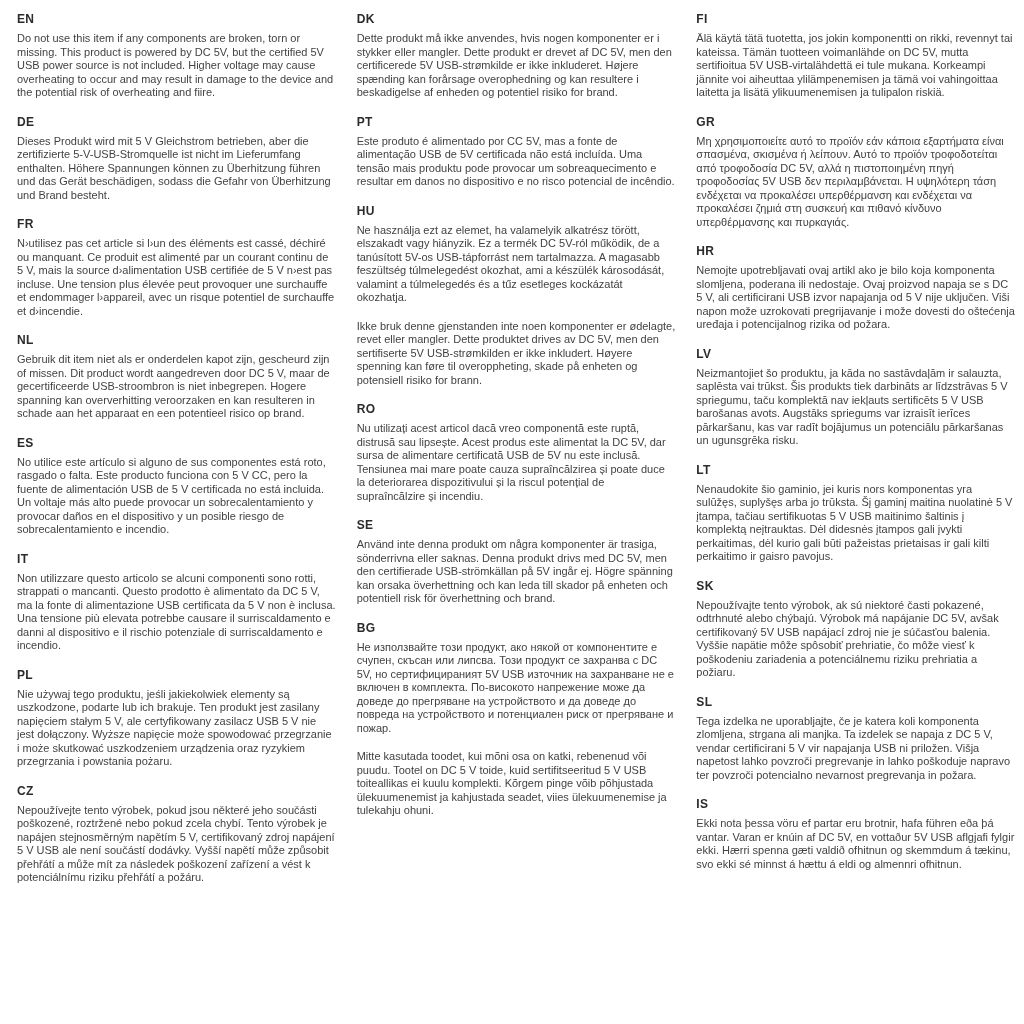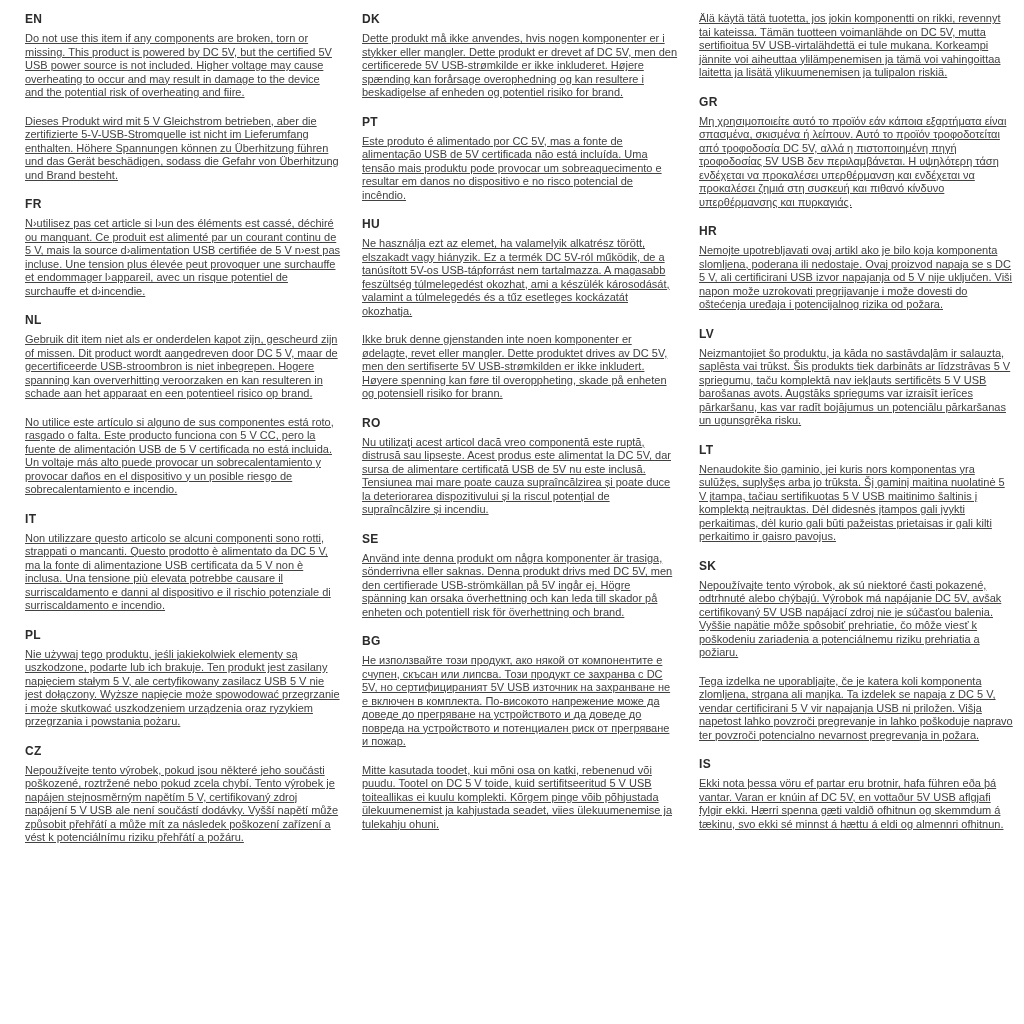--- a/index.html
+++ b/index.html
@@ -7,63 +7,64 @@
   body {
     width: 1024px;
     height: 1024px;
     background: var(--background, #ffffff);
     font-family: "Liberation Sans", sans-serif;
     overflow: hidden;
   }
   .page {
     display: flex;
     gap: 21px;
-    padding: 12px 9px 0 25px;
+    padding: 12px 9px 0 17px;
     width: 1024px;
     height: 1024px;
   }
   .col { flex: 1 1 0; min-width: 0; }
   .lang-section { margin: 0 0 15px 0; }
   .lang-code {
     font-size: 12px;
     font-weight: 700;
     color: var(--heading_color, #2b2b2b);
     margin: 0 0 6px 0;
     letter-spacing: 0.3px;
   }
   .lang-text {
     font-size: 11px;
     line-height: 13.5px;
     color: var(--text_color, #424242);
     margin: 0;
-    text-decoration: underline;
   }
 </style>
 </head>
 <body>
 
 <div class="page">
 
   <div class="col">
     <section class="lang-section">
       <h2 class="lang-code">EN</h2>
       <p class="lang-text">Do not use this item if any components are broken, torn or missing. This product is powered by DC 5V, but the certified 5V USB power source is not included. Higher voltage may cause overheating to occur and may result in damage to the device and the potential risk of overheating and fiire.</p>
     </section>
     <section class="lang-section">
+      <h2 class="lang-code">DE</h2>
       <p class="lang-text">Dieses Produkt wird mit 5 V Gleichstrom betrieben, aber die zertifizierte 5-V-USB-Stromquelle ist nicht im Lieferumfang enthalten. Höhere Spannungen können zu Überhitzung führen und das Gerät beschädigen, sodass die Gefahr von Überhitzung und Brand besteht.</p>
     </section>
     <section class="lang-section">
       <h2 class="lang-code">FR</h2>
       <p class="lang-text">N›utilisez pas cet article si l›un des éléments est cassé, déchiré ou manquant. Ce produit est alimenté par un courant continu de 5 V, mais la source d›alimentation USB certifiée de 5 V n›est pas incluse. Une tension plus élevée peut provoquer une surchauffe et endommager l›appareil, avec un risque potentiel de surchauffe et d›incendie.</p>
     </section>
     <section class="lang-section">
       <h2 class="lang-code">NL</h2>
       <p class="lang-text">Gebruik dit item niet als er onderdelen kapot zijn, gescheurd zijn of missen. Dit product wordt aangedreven door DC 5 V, maar de gecertificeerde USB-stroombron is niet inbegrepen. Hogere spanning kan oververhitting veroorzaken en kan resulteren in schade aan het apparaat en een potentieel risico op brand.</p>
     </section>
     <section class="lang-section">
+      <h2 class="lang-code">ES</h2>
       <p class="lang-text">No utilice este artículo si alguno de sus componentes está roto, rasgado o falta. Este producto funciona con 5 V CC, pero la fuente de alimentación USB de 5 V certificada no está incluida. Un voltaje más alto puede provocar un sobrecalentamiento y provocar daños en el dispositivo y un posible riesgo de sobrecalentamiento e incendio.</p>
     </section>
     <section class="lang-section">
       <h2 class="lang-code">IT</h2>
       <p class="lang-text">Non utilizzare questo articolo se alcuni componenti sono rotti, strappati o mancanti. Questo prodotto è alimentato da DC 5 V, ma la fonte di alimentazione USB certificata da 5 V non è inclusa. Una tensione più elevata potrebbe causare il surriscaldamento e danni al dispositivo e il rischio potenziale di surriscaldamento e incendio.</p>
     </section>
     <section class="lang-section">
       <h2 class="lang-code">PL</h2>
       <p class="lang-text">Nie używaj tego produktu, jeśli jakiekolwiek elementy są uszkodzone, podarte lub ich brakuje. Ten produkt jest zasilany napięciem stałym 5 V, ale certyfikowany zasilacz USB 5 V nie jest dołączony. Wyższe napięcie może spowodować przegrzanie i może skutkować uszkodzeniem urządzenia oraz ryzykiem przegrzania i powstania pożaru.</p>
     </section>
@@ -101,20 +102,21 @@
       <h2 class="lang-code">BG</h2>
       <p class="lang-text">Не използвайте този продукт, ако някой от компонентите е счупен, скъсан или липсва. Този продукт се захранва с DC 5V, но сертифицираният 5V USB източник на захранване не е включен в комплекта. По-високото напрежение може да доведе до прегряване на устройството и да доведе до повреда на устройството и потенциален риск от прегряване и пожар.</p>
     </section>
     <section class="lang-section">
       <p class="lang-text">Mitte kasutada toodet, kui mõni osa on katki, rebenenud või puudu. Tootel on DC 5 V toide, kuid sertifitseeritud 5 V USB toiteallikas ei kuulu komplekti. Kõrgem pinge võib põhjustada ülekuumenemist ja kahjustada seadet, viies ülekuumenemise ja tulekahju ohuni.</p>
     </section>
   </div>
 
   <div class="col">
     <section class="lang-section">
+      <h2 class="lang-code">FI</h2>
       <p class="lang-text">Älä käytä tätä tuotetta, jos jokin komponentti on rikki, revennyt tai kateissa. Tämän tuotteen voimanlähde on DC 5V, mutta sertifioitua 5V USB-virtalähdettä ei tule mukana. Korkeampi jännite voi aiheuttaa ylilämpenemisen ja tämä voi vahingoittaa laitetta ja lisätä ylikuumenemisen ja tulipalon riskiä.</p>
     </section>
     <section class="lang-section">
       <h2 class="lang-code">GR</h2>
       <p class="lang-text">Μη χρησιμοποιείτε αυτό το προϊόν εάν κάποια εξαρτήματα είναι σπασμένα, σκισμένα ή λείπουν. Αυτό το προϊόν τροφοδοτείται από τροφοδοσία DC 5V, αλλά η πιστοποιημένη πηγή τροφοδοσίας 5V USB δεν περιλαμβάνεται. Η υψηλότερη τάση ενδέχεται να προκαλέσει υπερθέρμανση και ενδέχεται να προκαλέσει ζημιά στη συσκευή και πιθανό κίνδυνο υπερθέρμανσης και πυρκαγιάς.</p>
     </section>
     <section class="lang-section">
       <h2 class="lang-code">HR</h2>
       <p class="lang-text">Nemojte upotrebljavati ovaj artikl ako je bilo koja komponenta slomljena, poderana ili nedostaje. Ovaj proizvod napaja se s DC 5 V, ali certificirani USB izvor napajanja od 5 V nije uključen. Viši napon može uzrokovati pregrijavanje i može dovesti do oštećenja uređaja i potencijalnog rizika od požara.</p>
     </section>
@@ -124,20 +126,21 @@
     </section>
     <section class="lang-section">
       <h2 class="lang-code">LT</h2>
       <p class="lang-text">Nenaudokite šio gaminio, jei kuris nors komponentas yra sulūžęs, suplyšęs arba jo trūksta. Šį gaminį maitina nuolatinė 5 V įtampa, tačiau sertifikuotas 5 V USB maitinimo šaltinis į komplektą neįtrauktas. Dėl didesnės įtampos gali įvykti perkaitimas, dėl kurio gali būti pažeistas prietaisas ir gali kilti perkaitimo ir gaisro pavojus.</p>
     </section>
     <section class="lang-section">
       <h2 class="lang-code">SK</h2>
       <p class="lang-text">Nepoužívajte tento výrobok, ak sú niektoré časti pokazené, odtrhnuté alebo chýbajú. Výrobok má napájanie DC 5V, avšak certifikovaný 5V USB napájací zdroj nie je súčasťou balenia. Vyššie napätie môže spôsobiť prehriatie, čo môže viesť k poškodeniu zariadenia a potenciálnemu riziku prehriatia a požiaru.</p>
     </section>
     <section class="lang-section">
+      <h2 class="lang-code">SL</h2>
       <p class="lang-text">Tega izdelka ne uporabljajte, če je katera koli komponenta zlomljena, strgana ali manjka. Ta izdelek se napaja z DC 5 V, vendar certificirani 5 V vir napajanja USB ni priložen. Višja napetost lahko povzroči pregrevanje in lahko poškoduje napravo ter povzroči potencialno nevarnost pregrevanja in požara.</p>
     </section>
     <section class="lang-section">
       <h2 class="lang-code">IS</h2>
       <p class="lang-text">Ekki nota þessa vöru ef partar eru brotnir, hafa führen eða þá vantar. Varan er knúin af DC 5V, en vottaður 5V USB aflgjafi fylgir ekki. Hærri spenna gæti valdið ofhitnun og skemmdum á tækinu, svo ekki sé minnst á hættu á eldi og almennri ofhitnun.</p>
     </section>
   </div>
 
 </div>
 

